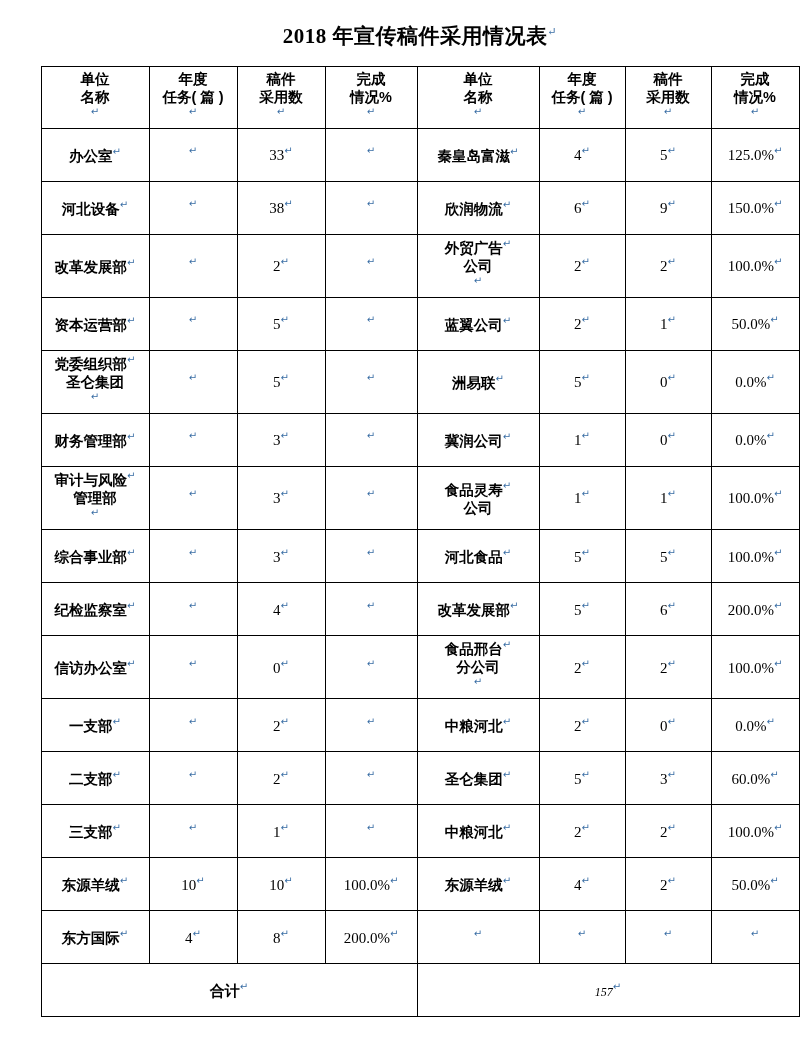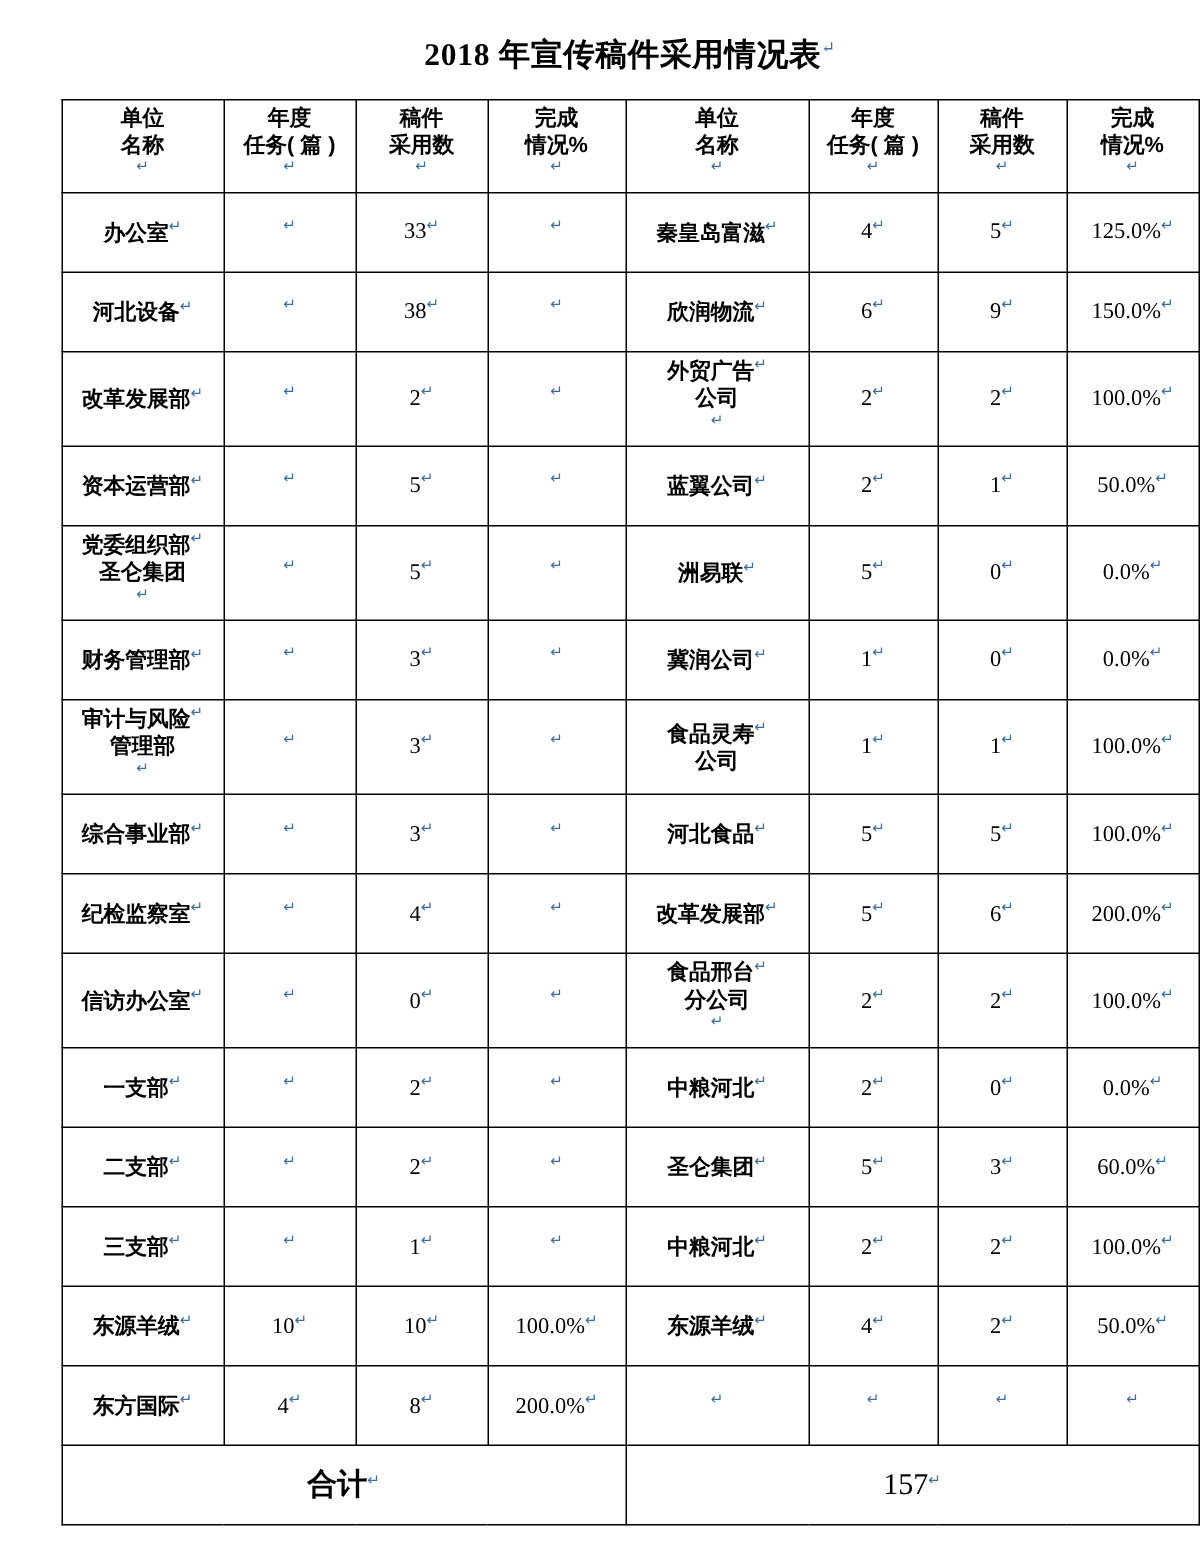--- a/index.html
+++ b/index.html
@@ -72,25 +72,26 @@
     vertical-align: super;
     font-family: "Liberation Sans", "DejaVu Sans", sans-serif;
     font-weight: normal;
   }
   .total-row td {
     height: 52px;
   }
   .total-label {
     font-family: "Liberation Sans", "DejaVu Sans", sans-serif;
     font-weight: bold;
-    font-size: 20px;
+    font-size: 15px;
   }
   .total-value {
     font-family: "Liberation Serif", "DejaVu Serif", serif;
-    font-size: 20px;
+    font-size: 12px;
+    font-style: italic;
   }
   .line2 {
     display: block;
   }
   .right-marks {
     position: absolute;
     right: 6px;
     top: 0;
     width: 14px;
   }

